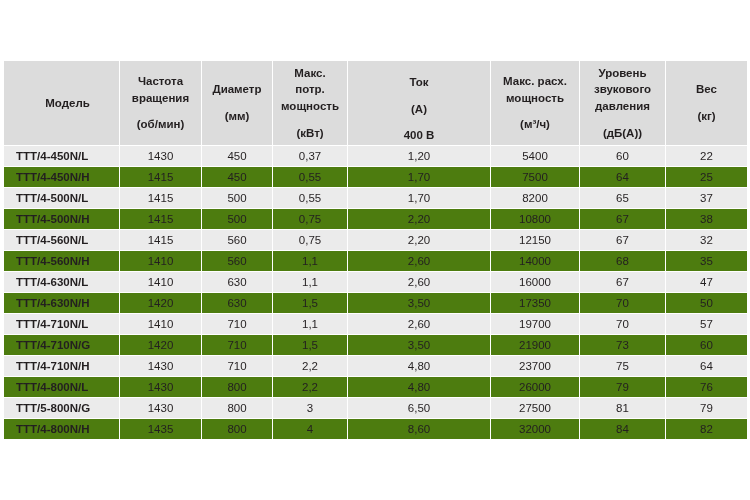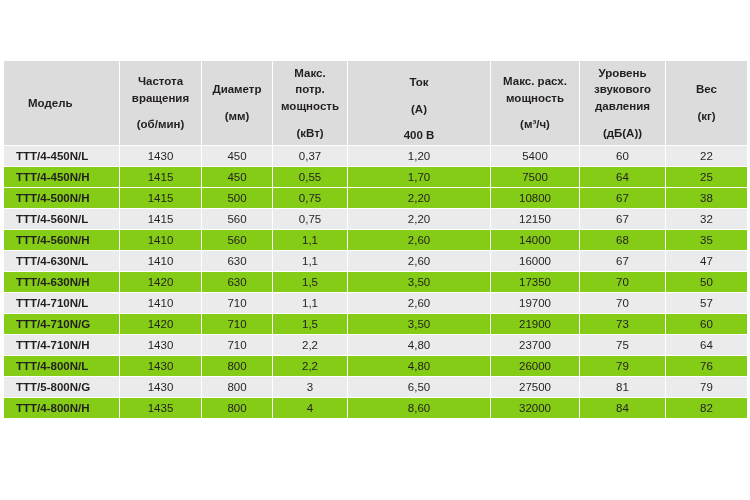--- a/index.html
+++ b/index.html
@@ -44,42 +44,42 @@
   }
   thead th {
     background: #dcdcdc;
     font-weight: bold;
     height: 84px;
     line-height: 1.45;
     padding: 4px 3px;
   }
   thead th .ln { display: block; }
   thead th.model-head {
-    text-align: left;
-    padding-left: 24px;
+    text-align: center;
+    padding-left: 12px;
   }
   thead th.stacked {
     position: relative;
   }
   thead th .top-grp {
     display: block;
   }
   thead th .unit {
     display: block;
     margin-top: 10px;
   }
   thead th.current-head .top-grp { margin-top: 12px; }
 
   tbody td {
     height: 20px;
     line-height: 20px;
     background: #ebebeb;
   }
   tbody tr.alt td {
-    background: #84cc16;
+    background: #4d7c0f;
   }
   tbody td.model {
     text-align: left;
     padding-left: 12px;
     font-weight: bold;
   }
 </style>
 </head>
 <body>
 
@@ -165,20 +165,30 @@
         <tr class="alt">
           <td class="model">TTT/4-450N/H</td>
           <td>1415</td>
           <td>450</td>
           <td>0,55</td>
           <td>1,70</td>
           <td>7500</td>
           <td>64</td>
           <td>25</td>
         </tr>
+        <tr>
+          <td class="model">TTT/4-500N/L</td>
+          <td>1415</td>
+          <td>500</td>
+          <td>0,55</td>
+          <td>1,70</td>
+          <td>8200</td>
+          <td>65</td>
+          <td>37</td>
+        </tr>
         <tr class="alt">
           <td class="model">TTT/4-500N/H</td>
           <td>1415</td>
           <td>500</td>
           <td>0,75</td>
           <td>2,20</td>
           <td>10800</td>
           <td>67</td>
           <td>38</td>
         </tr>

